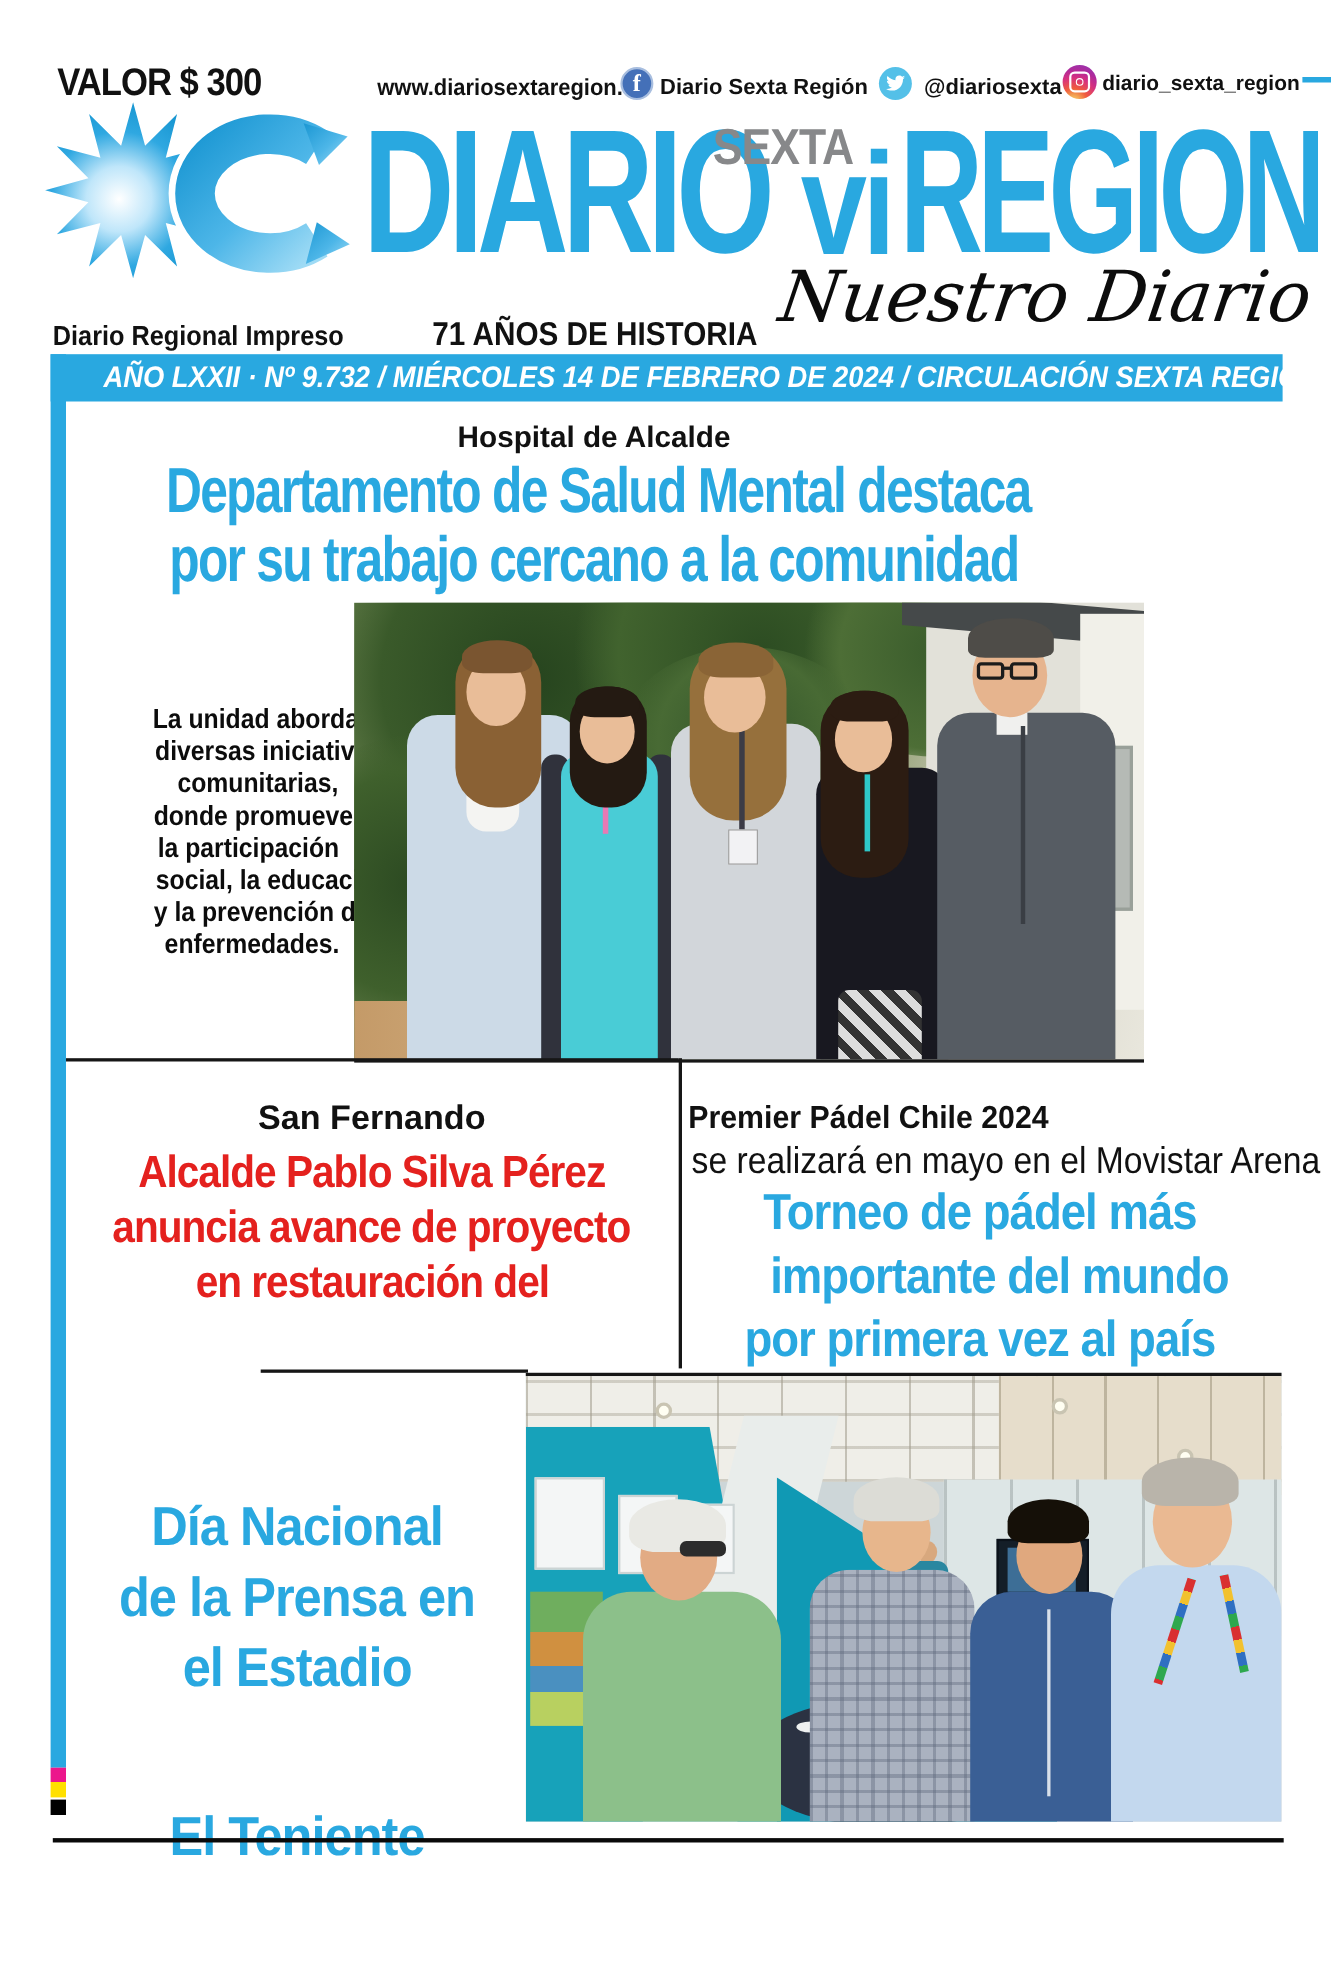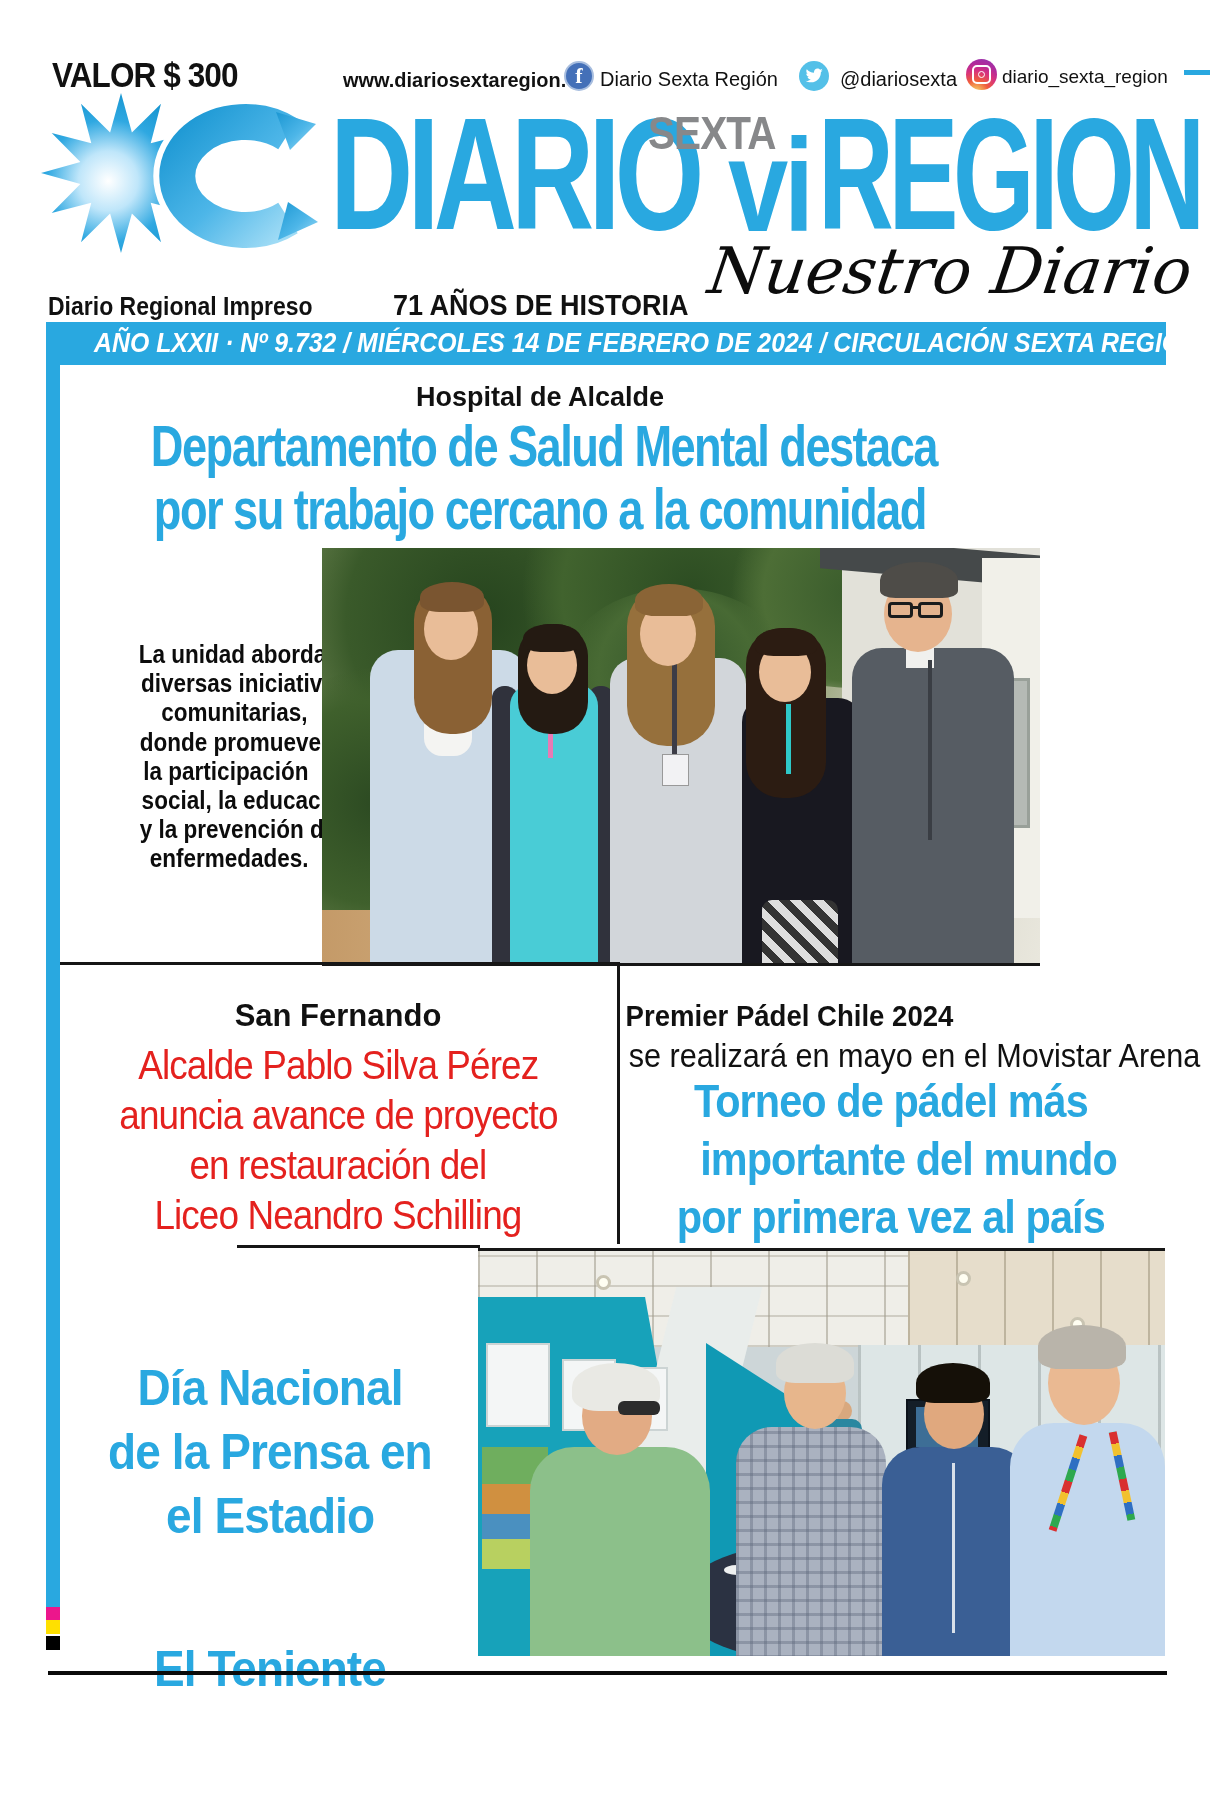--- a/index.html
+++ b/index.html
@@ -3,21 +3,21 @@
 <meta charset="utf-8">
 <style>
   html,body{margin:0;padding:0;background:#e9e9e9;}
   .page{position:relative;width:1212px;height:1800px;background:#ffffff;overflow:hidden;
         font-family:"Liberation Sans",sans-serif;color:#111;}
   .abs{position:absolute;}
   
   .price{left:52px;top:55px;font-size:35px;font-weight:bold;letter-spacing:-1px;
          transform:scaleX(.9);transform-origin:left;}
   .website{left:343px;top:68px;font-size:21px;font-weight:bold;transform:scaleX(.95);transform-origin:left;}
-  .soc-label{top:68px;font-size:20px;font-weight:normal;}
+  .soc-label{top:68px;font-size:20px;font-weight:bold;}
   .fb-icon{left:564px;top:61px;width:30px;height:30px;border-radius:50%;
            background:#4470b8;border:2px solid #a8bedf;box-sizing:border-box;
            color:#fff;font-family:"Liberation Serif",serif;font-weight:bold;
            font-size:22px;line-height:26px;text-align:center;}
   .tw-icon{left:799px;top:61px;width:30px;height:30px;border-radius:50%;
            background:#54c0e8;display:flex;align-items:center;justify-content:center;}
   .ig-icon{left:966px;top:59px;width:31px;height:31px;border-radius:50%;
            background:radial-gradient(circle at 32% 110%, #ffd676 0%, #f2a454 16%, #f05c3c 32%, #d6317f 56%, #b02a9b 74%, #8a3ab9 100%);
            display:flex;align-items:center;justify-content:center;}
   .ig-glyph{width:15px;height:15px;border:2px solid #fff;border-radius:5px;position:relative;}
@@ -51,21 +51,21 @@
   .summary{left:118px;top:640px;width:190px;text-align:right;font-size:25px;font-weight:bold;
            line-height:29.2px;color:#0c0c0c;}
   .summary div span{display:inline-block;transform:scaleX(.9);transform-origin:right;white-space:nowrap;}
   
   .rule-photo{left:60px;top:962px;width:557px;height:3px;background:#161616;}
   .vdiv{left:617px;top:962px;width:3px;height:282px;background:#161616;}
   .rule2{left:237px;top:1245px;width:243px;height:3px;background:#161616;}
   .bottomrule{left:48px;top:1671px;width:1119px;height:4px;background:#0a0a0a;}
   
   .kicker-sf{left:60px;top:998px;width:556px;text-align:center;font-size:31px;font-weight:bold;}
-  .hl-red{left:60px;width:556px;text-align:center;color:#e4211e;font-weight:normal;
+  .hl-red{left:60px;width:556px;text-align:center;color:#e4211e;font-weight:bold;
           font-size:41px;line-height:50px;white-space:nowrap;}
   .hl-red span{display:inline-block;transform:scaleX(.9);letter-spacing:-1px;}
   
   .kicker-p1{left:617px;top:1000px;width:548px;text-align:left;font-size:29px;font-weight:bold;white-space:nowrap;}
   .kicker-p1 span{display:inline-block;transform:scaleX(.95);}
   .kicker-p2{left:597px;top:1036px;width:548px;text-align:center;font-size:34px;font-weight:normal;white-space:nowrap;}
   .kicker-p2 span{display:inline-block;transform:scaleX(.9);}
   .hl-padel{left:617px;width:548px;text-align:center;color:#29a8e0;font-weight:bold;
             font-size:46px;line-height:58px;white-space:nowrap;}
   .hl-padel span{display:inline-block;transform:scaleX(.9);letter-spacing:-1px;}
@@ -241,21 +241,20 @@
     <div class="part" style="left:589px;top:58px;width:9px;height:3px;background:#1c1c1c;"></div>
   </div>
 
   <div class="abs rule-photo"></div>
   <div class="abs vdiv"></div>
 
   <div class="abs kicker-sf">San Fernando</div>
   <div class="abs hl-red" style="top:1040px;"><span>Alcalde Pablo Silva Pérez</span></div>
   <div class="abs hl-red" style="top:1090px;"><span>anuncia avance de proyecto</span></div>
   <div class="abs hl-red" style="top:1140px;"><span>en restauración del</span></div>
-  <div class="abs hl-red" style="top:1190px;"><span>Liceo Neandro Schilling</span></div>
   <div class="abs rule2"></div>
 
   <div class="abs kicker-p1"><span>Premier Pádel Chile 2024</span></div>
   <div class="abs kicker-p2"><span>se realizará en mayo en el Movistar Arena</span></div>
   <div class="abs hl-padel" style="top:1072px;"><span>Torneo de pádel más</span></div>
   <div class="abs hl-padel" style="top:1130px;margin-left:17px;"><span>importante del mundo</span></div>
   <div class="abs hl-padel" style="top:1188px;"><span>por primera vez al país</span></div>
 
   <div class="abs hl-prensa" style="top:1356px;"><span>Día Nacional</span></div>
   <div class="abs hl-prensa" style="top:1420px;"><span>de la Prensa en</span></div>

